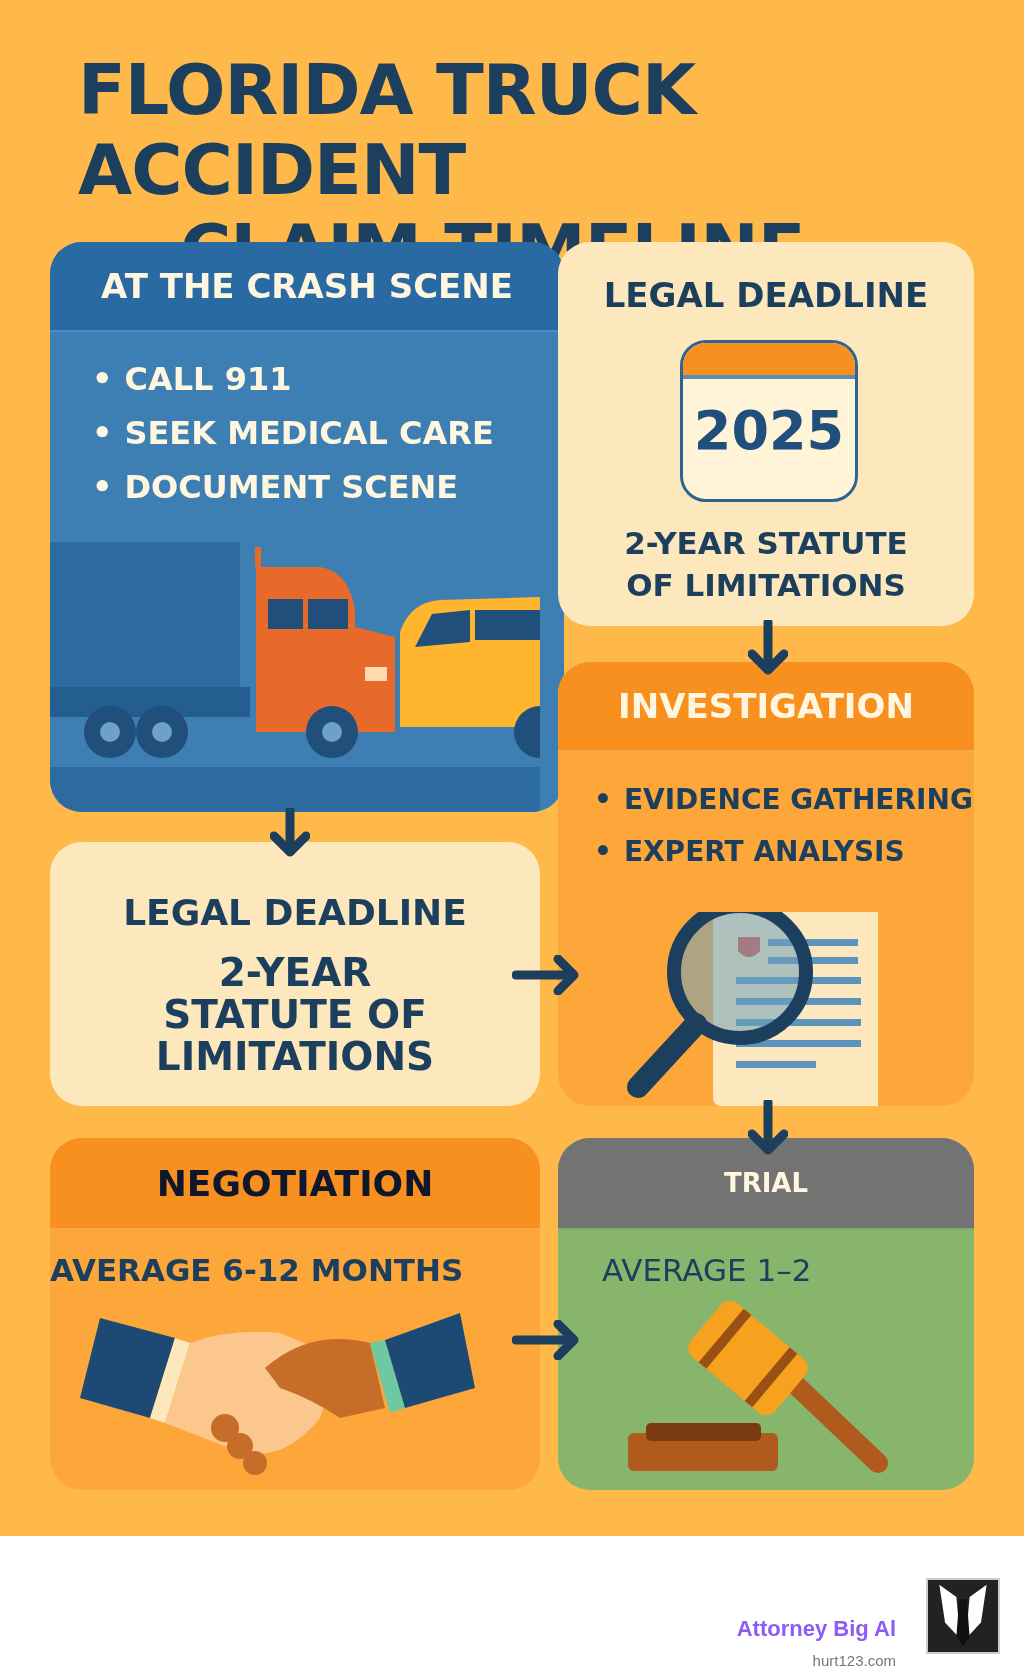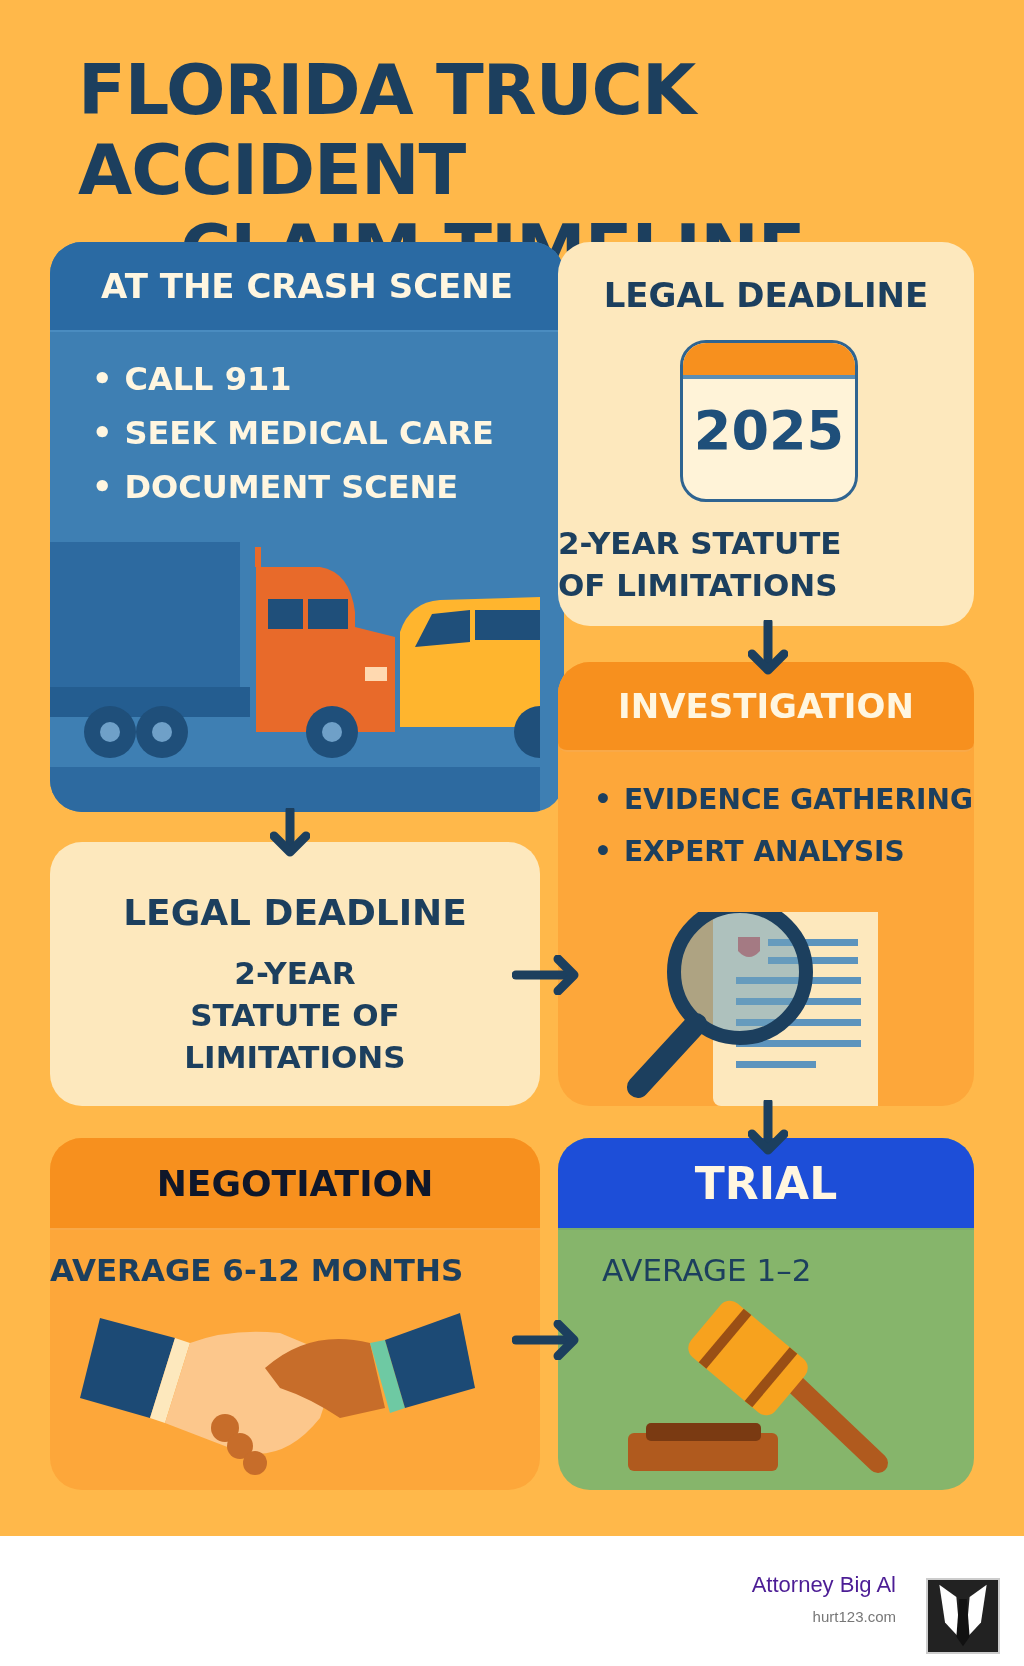--- a/index.html
+++ b/index.html
@@ -14,39 +14,39 @@
   .blue-card .hdr { height: 90px; background: #2a6aa3; color: #fff6e0; border-bottom: 2px solid #4a8cc0; }
   .blue-list { list-style: none; padding: 20px 0 0 42px; }
   .blue-list li { color: #fff6e0; font-weight: bold; font-size: 32px; line-height: 54px; }
   .blue-list li::before { content: "•"; margin-right: 12px; }
   .scene { position: absolute; left: 0; bottom: 0; width: 490px; height: 290px; }
   .ld1 { left: 558px; top: 242px; width: 416px; height: 384px; }
   .ld1 .hdr { height: 105px; font-size: 34px; }
   .cal { position:absolute; left: 122px; top: 98px; width: 178px; height: 162px; border-radius: 26px; background: #fff3d8; border: 3px solid #2f6491; overflow:hidden; }
   .cal .top { height: 36px; background: #f7901e; border-bottom: 4px solid #5a8db4; }
   .cal .yr { text-align:center; font-size: 54px; font-weight:bold; color:#1f4f7a; padding-top: 20px; }
-  .ld1 .sub { position:absolute; left:0; right:0; top: 280px; text-align:left; font-size: 31px; font-weight:bold; line-height: 42px; }
+  .ld1 .sub { position:absolute; left:0; right:0; top: 280px; text-align:center; font-size: 31px; font-weight:bold; line-height: 42px; }
   .inv { left: 558px; top: 662px; width: 416px; height: 444px; background: #fda73a; }
-  .inv .hdr { height: 90px; background: #f7901e; color: #fff6e0; border-bottom: 2px solid #f9a948; border-radius: 9px; }
+  .inv .hdr { height: 90px; background: #f7901e; color: #fff6e0; border-bottom: 2px solid #f9a948; }
   .inv-list { list-style:none; padding: 22px 0 0 36px; }
   .inv-list li { color:#1c3f5e; font-weight:bold; font-size: 28px; line-height: 52px; }
   .inv-list li::before { content: "•"; margin-right: 12px; }
   .ld2 { left: 50px; top: 842px; width: 490px; height: 264px; }
   .ld2 .hdr { height: 110px; padding-top: 30px; font-size: 36px; }
-  .ld2 .sub { text-align:center; font-size: 31px; font-weight:bold; line-height: 42px; }
+  .ld2 .sub { text-align:center; font-size: 39px; font-weight:bold; line-height: 42px; }
   .neg { left: 50px; top: 1138px; width: 490px; height: 352px; background: #fda73a; }
   .neg .hdr { height: 92px; background: #f7901e; color: #0f172a; border-bottom: 2px solid #f9a948; font-size: 36px; }
   .neg .sub { text-align:left; color:#1c3f5e; font-weight:bold; font-size: 31px; padding-top: 22px; }
   .trial { left: 558px; top: 1138px; width: 416px; height: 352px; background: #86b56b; }
-  .trial .hdr { height: 92px; background: #1d4ed8; color: #fff6e0; border-bottom: 2px solid #7aad6a; font-size: 44px; }
+  .trial .hdr { height: 92px; background: #737373; color: #fff6e0; border-bottom: 2px solid #7aad6a; font-size: 26px; }
   .trial .sub { color:#1c3f5e; font-weight:normal; font-size: 31px; padding: 22px 0 0 44px; }
   .arrow { position:absolute; }
   .footer { position:absolute; left:0; top: 1536px; width: 1024px; height: 130px; background:#ffffff; }
   .brand { position:absolute; right: 128px; top: 36px; text-align:right; font-family: "Liberation Sans", sans-serif; }
-  .brand .name { font-weight:normal; font-size: 22px; color:#4c1d95; }
+  .brand .name { font-weight:bold; font-size: 22px; color:#8b5cf6;margin-top:44px; }
   .brand .url { font-size: 15px; color:#777; margin-top: 10px; }
   .logo { position:absolute; left: 926px; top: 42px; width: 74px; height: 76px; background:#222; border: 2px solid #ccc; }
 </style>
 </head>
 <body>
 
 <div class="title">
   <span class="l1">FLORIDA TRUCK ACCIDENT</span>
   <span class="l2">CLAIM TIMELINE</span>
 </div>

